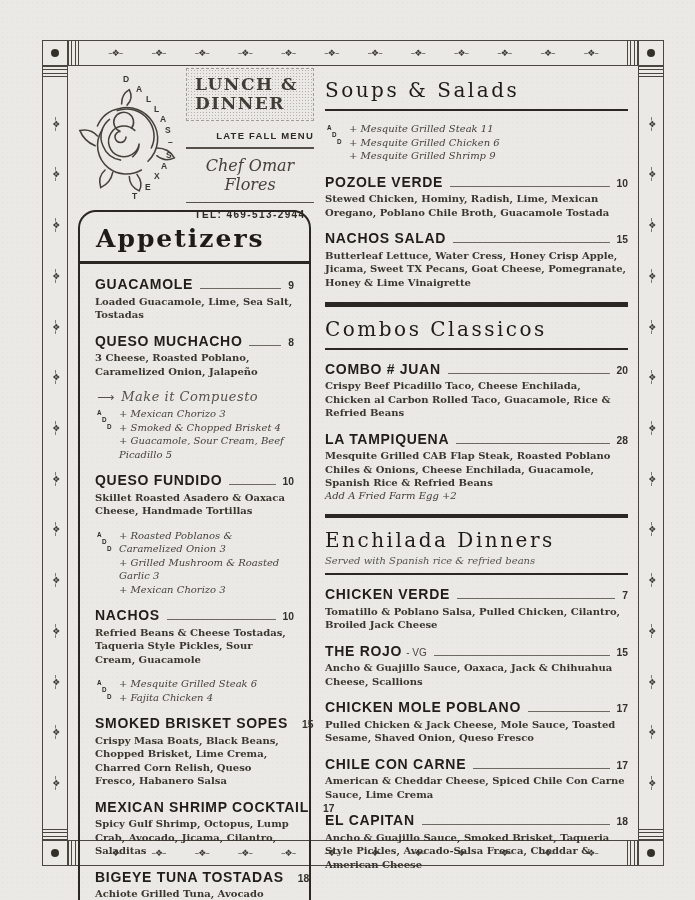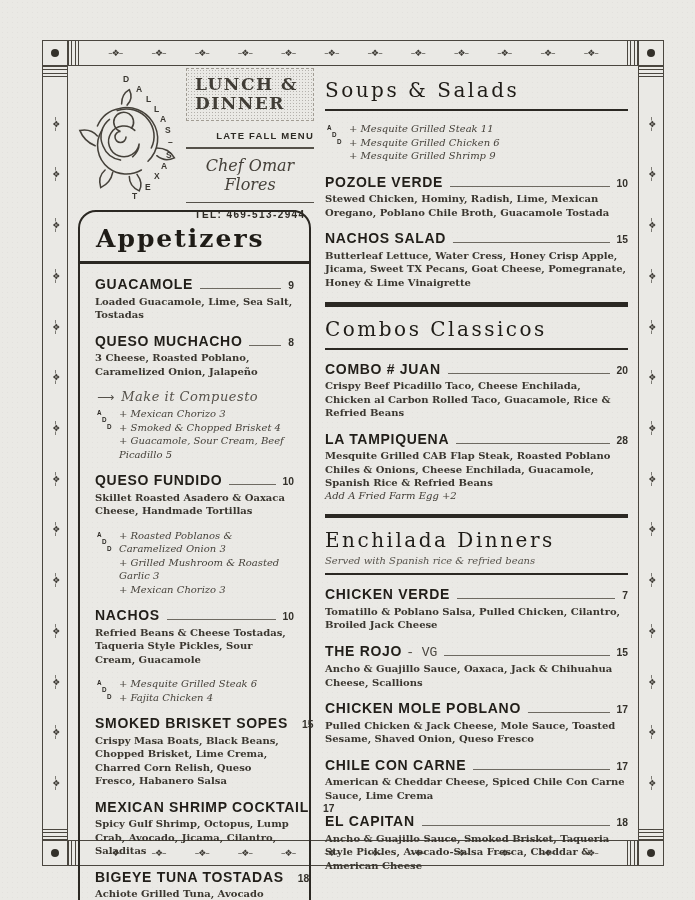--- a/index.html
+++ b/index.html
@@ -46,21 +46,21 @@
   
   .panel{position:absolute;left:78px;top:210px;width:233px;min-height:620px;box-sizing:border-box;
     border:2.5px solid #2b2823;border-radius:18px;}
   .panel-title{font-family:"DejaVu Serif",serif;font-weight:700;font-size:25px;letter-spacing:2px;color:#1f1c17;padding:12px 16px 8px;}
   .thickrule{height:3px;background:#2b2823;}
   .panel-list{padding:12px 15px 14px;}
   
   .item{margin-bottom:11px;}
   .irow{display:flex;align-items:baseline;}
   .iname{font-family:"Liberation Sans",sans-serif;font-weight:700;font-size:14px;letter-spacing:0.7px;color:#211e19;white-space:nowrap;}
-  .itag{font-family:Liberation Mono, monospace;font-size:13px;color:#4a463f;margin-left:4px;white-space:nowrap;}
+  .itag{font-family:Liberation Sans, sans-serif;font-size:10px;color:#4a463f;margin-left:4px;white-space:nowrap;}
   .leader{flex:1;border-bottom:1px solid #6d6961;margin:0 7px 3px;}
   .price{font-family:"Liberation Sans",sans-serif;font-weight:700;font-size:10.3px;color:#33302a;}
   .desc{font-size:10px;line-height:13.5px;color:#3a362f;margin-top:2.5px;font-weight:bold;}
   .note{font-style:italic;font-size:10px;color:#3f3b34;margin-top:0;}
   .addblock{display:flex;margin:3px 0 11px 2px;justify-content:center;}
   .addstack{width:22px;flex:0 0 22px;padding-top:2px;}
   .addstack span{display:block;font-family:"Liberation Sans",sans-serif;font-weight:700;font-size:6.3px;line-height:7px;color:#2b2823;}
   .addstack .d1{margin-left:5px;}
   .addstack .d2{margin-left:10px;}
   .addlines{flex:1;}

